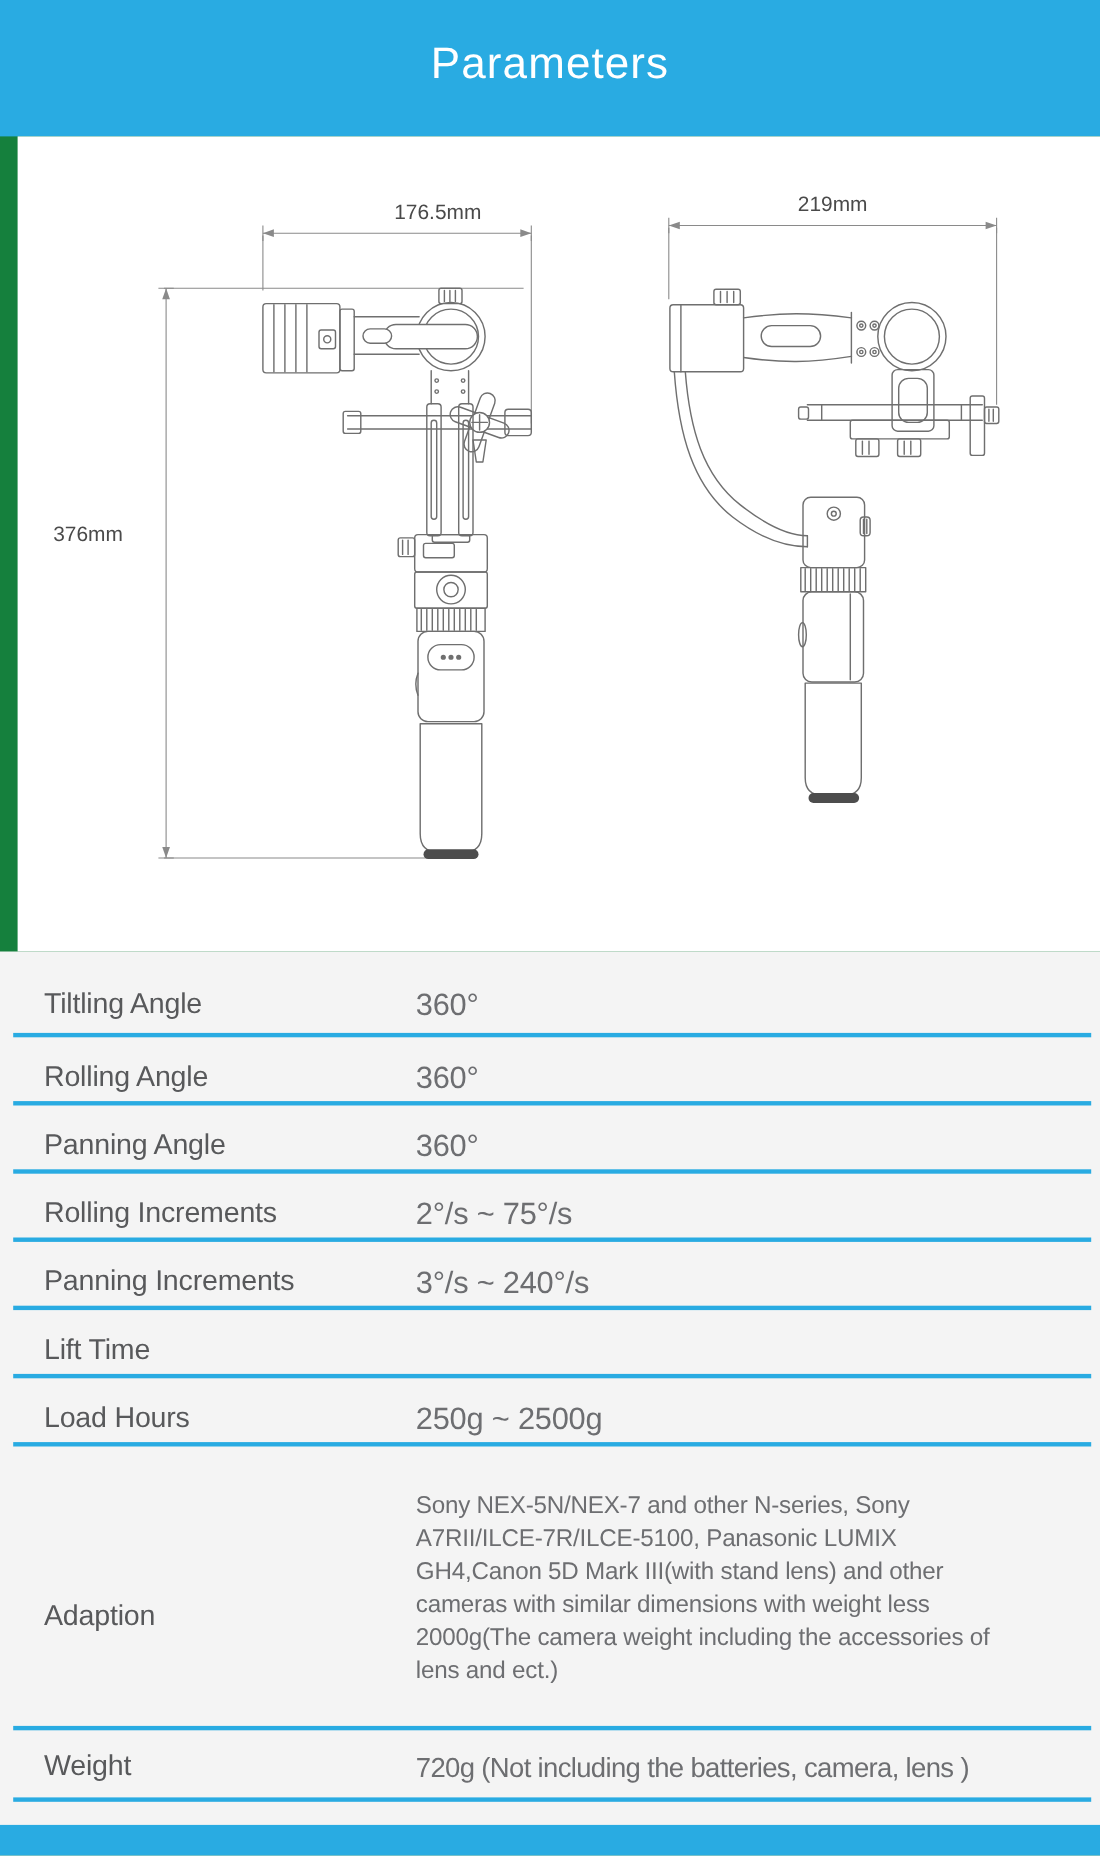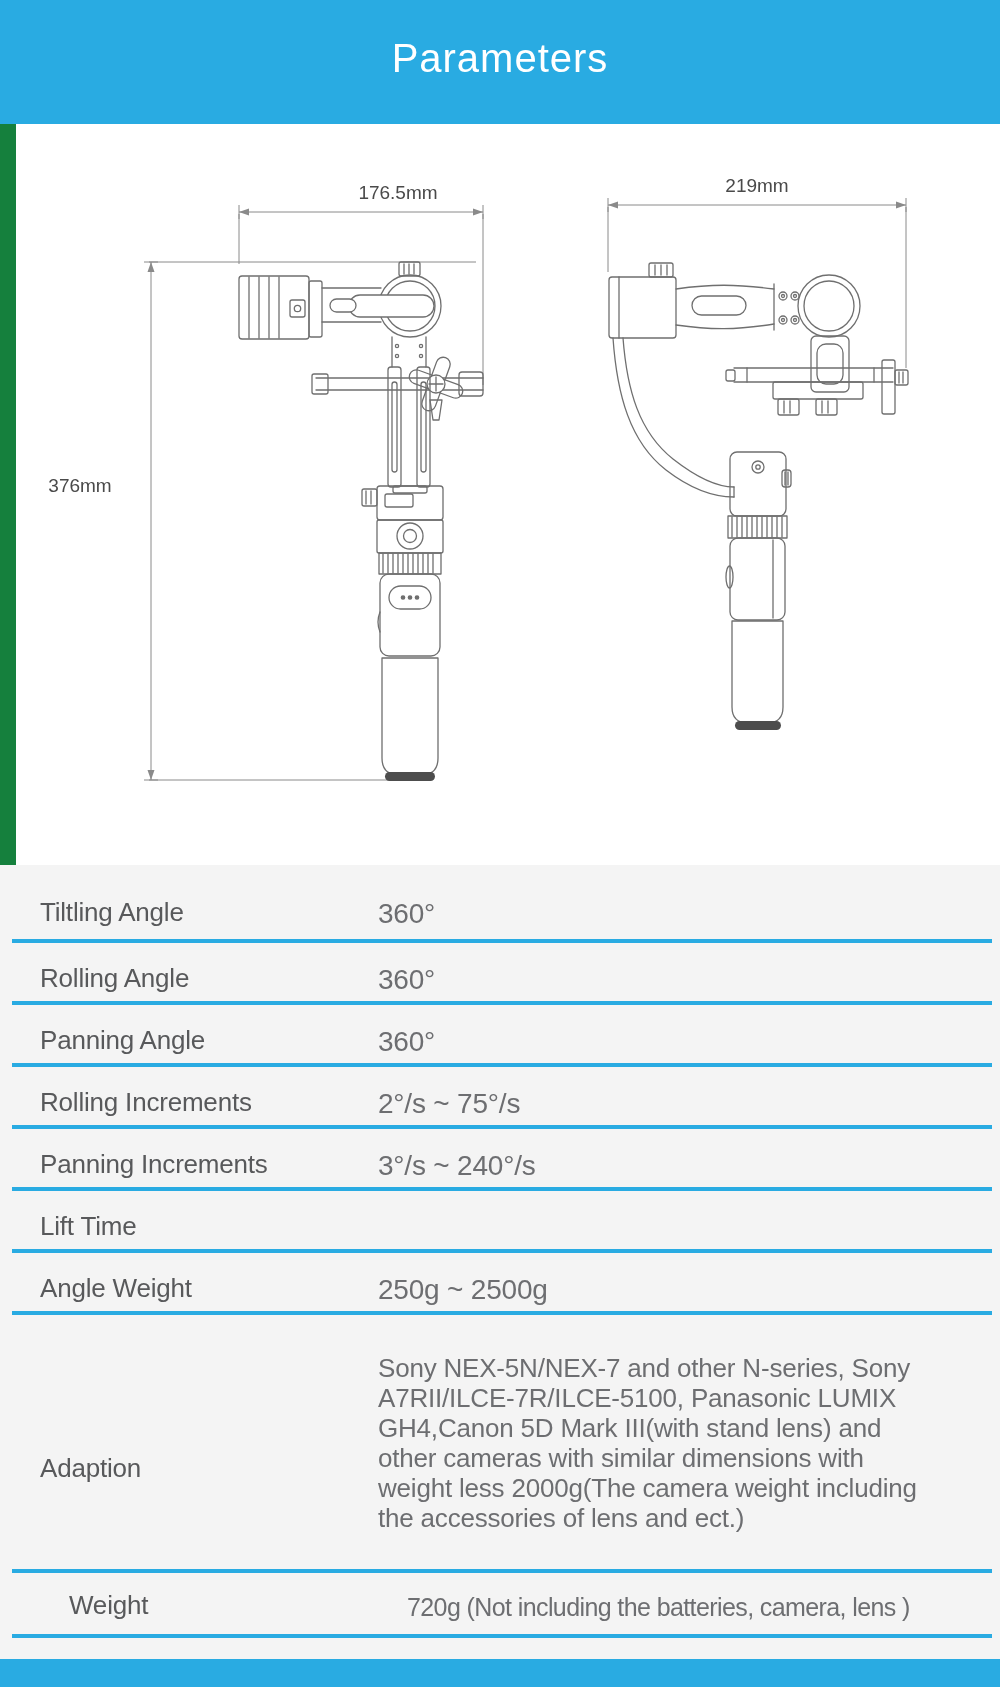--- a/index.html
+++ b/index.html
@@ -20,33 +20,33 @@
   .diagram svg { display:block; }
   
   .spec-table {
     position:absolute; top:865px; left:0; width:1000px; height:822px;
     background:#F4F4F4;
   }
   .spec-row { display:flex; align-items:center; }
   .r-first    { height:74px; padding-top:20px; box-sizing:border-box; }
   .r-std      { height:58px; padding-top:12px;  box-sizing:border-box; }
   .r-adaption { height:254px; padding-top:0;   box-sizing:border-box; }
-  .r-weight   { height:61px; padding-top:4px;  box-sizing:border-box;margin-left:29px; }
+  .r-weight   { height:61px; padding-top:4px;  box-sizing:border-box; }
   .divider { height:4px; background:#29ABE2; margin:0 8px 0 12px; }
   .spec-label {
     flex:0 0 298px; padding-left:40px;
     font-size:26px; color:#58595B; letter-spacing:-0.2px;
   }
   .spec-value {
     flex:1; padding-left:40px; padding-right:10px; padding-top:4px;
     font-size:28px; color:#6D6E71; letter-spacing:-0.2px;
   }
   .r-adaption .spec-label { transform:translateY(26px); }
   .r-adaption .spec-value {
-    font-size:26px; line-height:30px; max-width:545px; padding-top:2px;
+    font-size:22px; line-height:30px; max-width:545px; padding-top:2px;
   }
   .r-weight .spec-value { font-size:25px; letter-spacing:-0.6px; }
   
   .footer-bar {
     position:absolute; bottom:0; left:0; width:1000px; height:28px; background:#29ABE2;
   }
 </style>
 </head>
 <body>
 
@@ -257,21 +257,21 @@
       <div class="spec-value">3°/s ~ 240°/s</div>
     </div>
     <div class="divider"></div>
 
     <div class="spec-row r-std">
       <div class="spec-label">Lift Time</div>
     </div>
     <div class="divider"></div>
 
     <div class="spec-row r-std">
-      <div class="spec-label">Angle Weight</div>
+      <div class="spec-label">Load Hours</div>
       <div class="spec-value">250g ~ 2500g</div>
     </div>
     <div class="divider"></div>
 
     <div class="spec-row r-adaption">
       <div class="spec-label">Adaption</div>
       <div class="spec-value">Sony NEX-5N/NEX-7 and other N-series, Sony A7RII/ILCE-7R/ILCE-5100, Panasonic LUMIX GH4,Canon 5D Mark III(with stand lens) and other cameras with similar dimensions with weight less 2000g(The camera weight including the accessories of lens and ect.)</div>
     </div>
     <div class="divider"></div>
 

